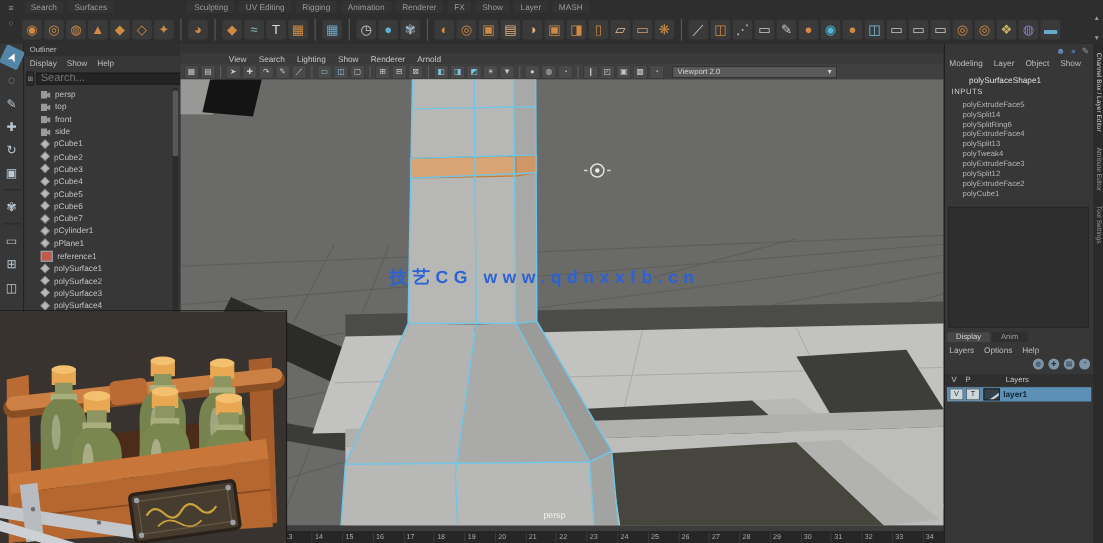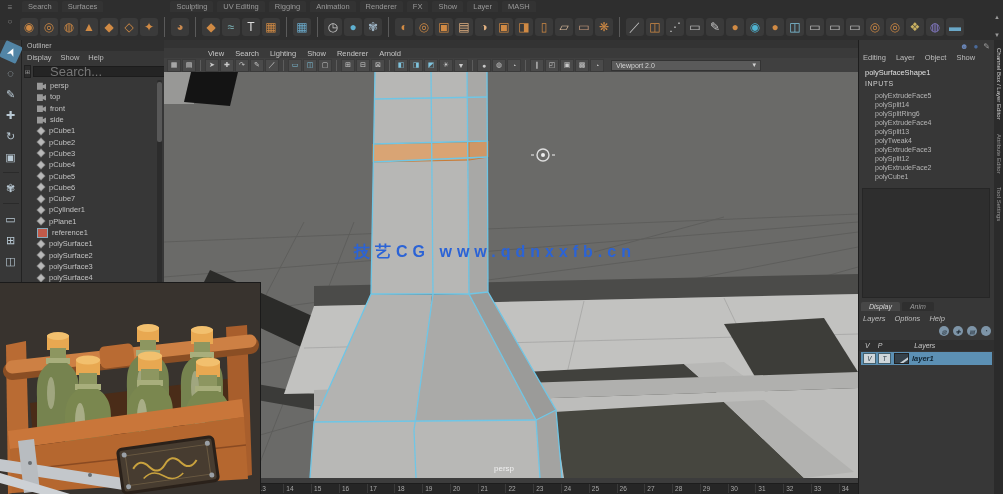--- a/index.html
+++ b/index.html
@@ -20,21 +20,21 @@
   #toolbox{left:0;top:40px;width:22px;height:454px;background:#373737;border-right:1px solid #222;display:flex;flex-direction:column;align-items:center;padding-top:3px;box-sizing:border-box;gap:3px;}
   .tool{width:18px;height:18px;display:flex;align-items:center;justify-content:center;font-size:11px;color:#b9c9d4;border-radius:2px;}
   .tool.active{background:#5285a6;color:#fff;}
   .tool-div{width:16px;height:1px;background:#2a2a2a;margin:3px 0;}
   
   #outliner{left:22px;top:40px;width:142px;height:454px;background:#373737;border-right:1px solid #1e1e1e;}
   #outliner-tab{left:0;top:0;width:142px;height:11px;background:#2f2f2f;font-size:7px;color:#bdbdbd;padding-left:5px;line-height:11px;}
   #outliner-menus{left:2px;top:12px;width:138px;height:11px;display:flex;gap:9px;font-size:7.5px;color:#bdbdbd;align-items:center;padding-left:3px;}
   #outliner-search-row{left:2px;top:25px;width:138px;height:13px;display:flex;align-items:center;gap:2px;}
   #outliner-filter{width:13px;height:11px;background:#2c2c2c;border:1px solid #202020;font-size:6px;color:#9a9a9a;display:flex;align-items:center;justify-content:center;}
-  #outliner-search{flex:1;height:11px;background:#242424;border:1px solid #1c1c1c;color:#9a9a9a;font-size:13px;padding:0 16px;box-sizing:border-box;font-family:"Liberation Sans",sans-serif;}
+  #outliner-search{flex:1;height:11px;background:#242424;border:1px solid #1c1c1c;color:#9a9a9a;font-size:10px;padding:0 3px;box-sizing:border-box;font-family:"Liberation Sans",sans-serif;}
   #outliner-search-btn{width:10px;height:10px;border-radius:50%;background:#555;border:1px solid #777;}
   #outliner-list{left:2px;top:40px;width:131px;height:410px;overflow:hidden;}
   .ol-row{height:11.3px;display:flex;align-items:center;gap:4px;padding-left:13px;font-size:7.5px;color:#c2c2c2;white-space:nowrap;}
   .ol-ic{width:9px;height:8px;flex:0 0 auto;position:relative;}
   .ic-camera{background:#9a9a9a;clip-path:polygon(0 15%,65% 15%,65% 45%,100% 25%,100% 95%,65% 75%,65% 100%,0 100%);}
   .ic-mesh{background:#b9b9b9;width:8px;height:8px;transform:rotate(45deg) scale(.78);border:1px solid #777;box-sizing:border-box;}
   .ic-reference{background:#c05a4a;border:1px solid #8ab;}
   #outliner-vscroll{right:2px;top:40px;width:5px;height:240px;background:#2c2c2c;border-radius:2px;}
   #outliner-vscroll .thumb{position:absolute;left:0;top:2px;width:5px;height:60px;background:#585858;border-radius:2px;}
   
@@ -48,27 +48,27 @@
   #vp-scene{left:0;top:32px;width:694px;height:406px;}
   
   #timeline{left:164px;top:478px;width:694px;height:16px;background:#262626;}
   #timeline-track{left:0;top:0;width:694px;height:5px;background:#3c3c3c;border-bottom:1px solid #1d1d1d;}
   #timeline-ticks{left:0;top:5px;width:694px;height:11px;display:flex;justify-content:space-around;align-items:center;font-size:6.5px;color:#a8a8a8;}
   .tick{border-left:1px solid #3a3a3a;padding-left:2px;line-height:9px;}
   
   #rightpanel{left:858px;top:40px;width:136px;height:454px;background:#373737;border-left:1px solid #1e1e1e;box-sizing:border-box;}
   #rp-icons{right:4px;top:1px;height:11px;display:flex;gap:5px;font-size:8px;align-items:center;}
   #cb-menus{left:4px;top:13px;display:flex;gap:10px;font-size:7.5px;color:#bdbdbd;}
-  #cb-object{left:6px;top:28px;font-size:7.5px;color:#e0e0e0;}
+  #cb-object{left:22px;top:28px;font-size:7.5px;color:#e0e0e0;}
   #cb-inputs{left:6px;top:40px;font-size:7px;color:#cfcfcf;letter-spacing:.5px;}
   #cb-nodes{left:0;top:51px;width:128px;}
   .cb-row{height:9px;padding-left:16px;font-size:7px;color:#b5b5b5;line-height:9px;white-space:nowrap;}
   #cb-empty{left:3px;top:148px;width:126px;height:108px;background:#2e2e2e;border:1px solid #262626;}
   
-  #le{left:0;top:262px;width:136px;height:192px;font-style:italic;}
+  #le{left:0;top:262px;width:136px;height:192px;}
   #le-tabs{left:2px;top:0;display:flex;gap:2px;}
   .le-tab{font-size:7px;padding:1px 8px;background:#2f2f2f;color:#9a9a9a;border-radius:2px 2px 0 0;}
   .le-tab.active{background:#474747;color:#d8d8d8;}
   #le-menus{left:4px;top:12px;display:flex;gap:9px;font-size:7.5px;color:#bdbdbd;}
   #le-buttons{right:4px;top:24px;display:flex;gap:4px;}
   .le-btn{width:10px;height:10px;border-radius:50%;background:#7e95a8;color:#26313a;font-size:6px;display:flex;align-items:center;justify-content:center;}
   #le-header{left:0;top:38px;width:136px;height:11px;background:#2f2f2f;display:flex;align-items:center;font-size:7px;color:#c9c9c9;gap:8px;padding-left:6px;box-sizing:border-box;}
   #le-header .hl{margin-left:24px;}
   #le-row{left:2px;top:50px;width:131px;height:13px;background:var(--layer-selected,#5c90b4);display:flex;align-items:center;gap:3px;padding-left:2px;box-sizing:border-box;}
   .le-cell{width:11px;height:9px;background:#cfd6da;border:1px solid #44606e;font-size:6.5px;color:#2a3a44;display:flex;align-items:center;justify-content:center;}
@@ -421,21 +421,21 @@
     </div>
 </div>
 
 <div id="rightpanel" class="abs">
   <div id="rp-icons" class="abs">
       <span style="color: rgb(106, 134, 184);">☻</span>
       <span style="color: rgb(74, 106, 154);">●</span>
       <span style="color: rgb(154, 154, 154);">✎</span>
     </div>
   <div id="cb-menus" class="abs">
-      <span>Editing</span>
+      <span>Modeling</span>
       <span>Layer</span>
       <span>Object</span>
       <span>Show</span>
     </div>
   <div id="cb-object" class="abs">polySurfaceShape1</div>
   <div id="cb-inputs" class="abs">INPUTS</div>
   <div id="cb-nodes" class="abs">
       <div class="cb-row">polyExtrudeFace5</div>
       <div class="cb-row">polySplit14</div>
       <div class="cb-row">polySplitRing6</div>

